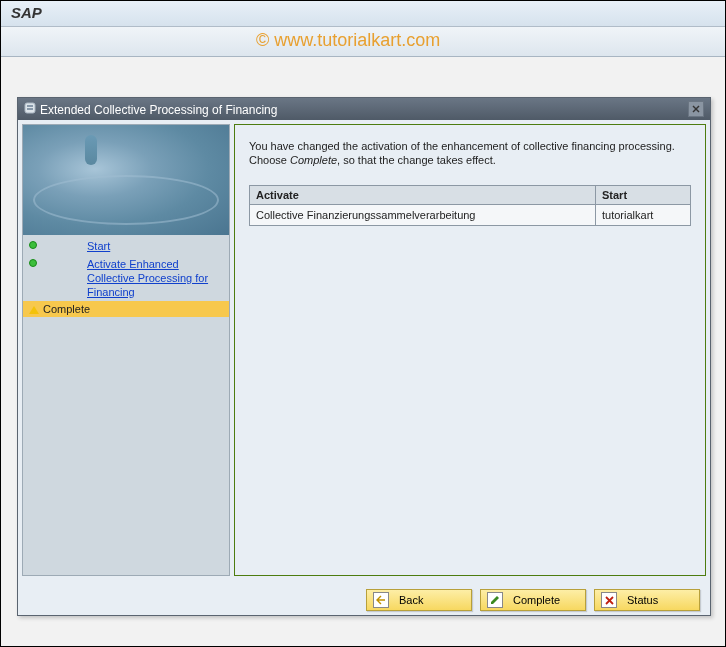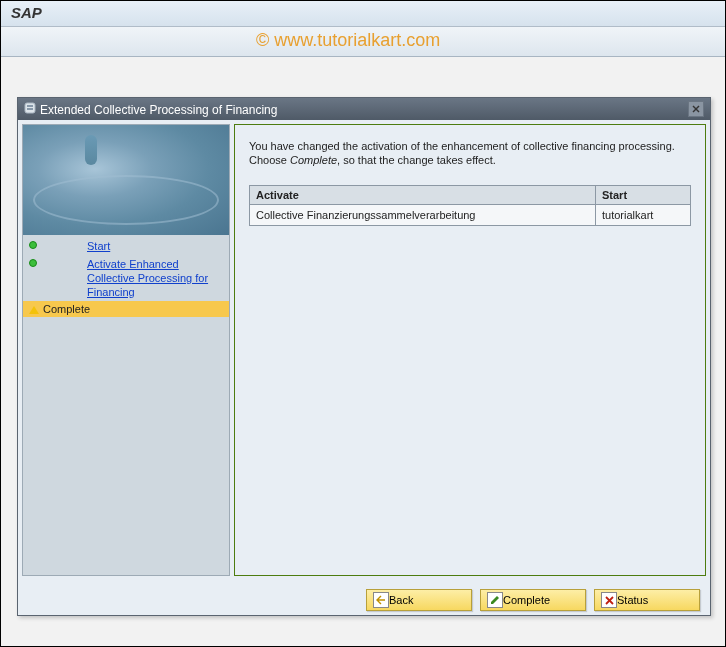--- a/index.html
+++ b/index.html
@@ -32,21 +32,21 @@
     
     .content { flex: 1; background: #e8eef4; border: 1px solid #4d7c0f; padding: 14px 14px; font-size: 11px; color: #222; }
     .intro { line-height: 14px; margin-bottom: 18px; }
     .intro em { font-style: italic; }
     
     .table { width: 100%; border-collapse: collapse; font-size: 11px; background: #e8eef4; }
     .table th { background: #d8dfe5; border: 1px solid #8c98a4; text-align: left; font-weight: bold; padding: 3px 6px; }
     .table td { border: 1px solid #8c98a4; padding: 4px 6px; background: #f5f7f9; }
     
     .dialog-footer { position: absolute; bottom: 4px; right: 10px; display: flex; gap: 8px; }
-    .btn { display: inline-flex; align-items: center; gap: 0; background: linear-gradient(#fdeea6, #f7d860); border: 1px solid #b8a03a; height: 22px; padding: 0 18px 0 6px; font-size: 11px; cursor: pointer; box-shadow: 1px 1px 1px rgba(0,0,0,.15); min-width: 106px; }
+    .btn { display: inline-flex; align-items: center; gap: 10px; background: linear-gradient(#fdeea6, #f7d860); border: 1px solid #b8a03a; height: 22px; padding: 0 18px 0 6px; font-size: 11px; cursor: pointer; box-shadow: 1px 1px 1px rgba(0,0,0,.15); min-width: 106px; }
     .btn-icon { width: 16px; height: 16px; border: 1px solid #888; background: #fff; display: inline-flex; align-items: center; justify-content: center; font-size: 10px; }
     .bi-back { color: #c09000; }
     .bi-complete { color: #3a8a20; }
     .bi-cancel { color: #c02010; font-weight: bold; }
   </style>
 </head>
 <body>
 
 <div class="outer">
   <div class="app-title">SAP</div>

